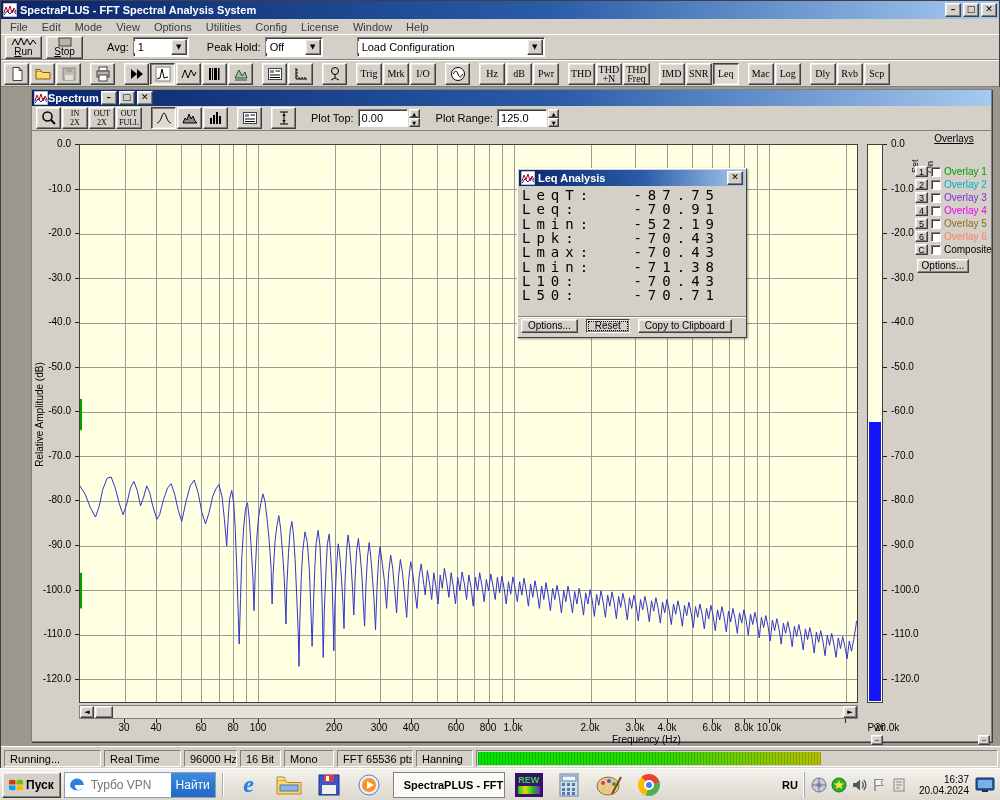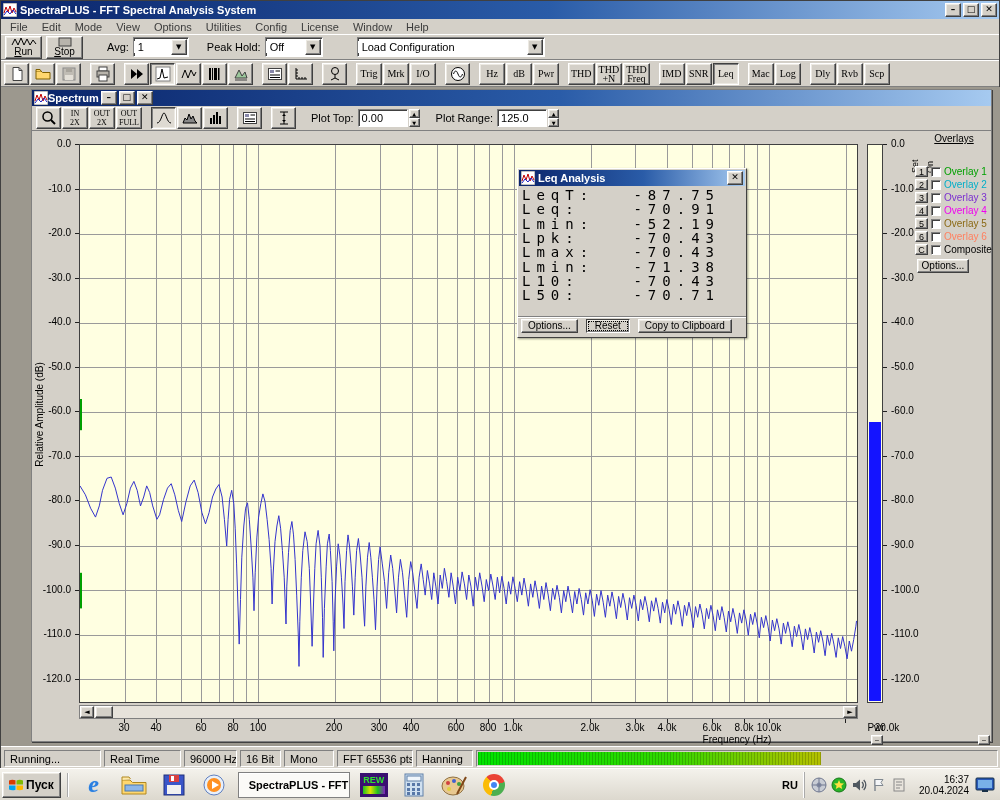--- a/index.html
+++ b/index.html
@@ -66,21 +66,21 @@
 
   .hscroll{position:absolute;left:47px;top:574px;width:779px;height:14px;background:#e6e2da;border:1px solid #808080;display:flex;}
   .hs-btn{width:14px;height:12px;font-size:7px;line-height:11px;text-align:center;font-family:"DejaVu Sans",sans-serif;flex:0 0 14px;}
   .hs-thumb{width:18px;height:12px;margin-left:1px;}
   .hs-track{flex:1;}
 
   .xlabels{position:absolute;left:47px;top:591px;width:779px;height:12px;font-size:10px;}
   .xlabels span{position:absolute;transform:translateX(-50%);white-space:nowrap;}
   .xticks{position:absolute;left:47px;top:588px;width:779px;height:4px;}
   .xtick{position:absolute;width:1px;height:4px;background:#202020;}
-  .xaxis-title{position:absolute;left:592px;top:603px;width:226px;text-align:center;font-size:10px;}
+  .xaxis-title{position:absolute;left:580px;top:603px;width:226px;text-align:left;font-size:10px;}
 
   .power-bar{position:absolute;left:835px;top:13px;width:16px;height:559px;background:#ffffe1;border:1px solid #404040;}
   .power-fill{position:absolute;left:1px;right:1px;bottom:1px;background:#1414ff;}
   .pwr-label{position:absolute;left:831px;top:591px;width:26px;text-align:center;font-size:10px;}
   .mini-box{position:absolute;width:12px;height:10px;font-size:7px;line-height:8px;text-align:center;}
 
   
   .overlays{position:absolute;left:883px;top:2px;width:78px;height:142px;font-size:10px;}
   .ov-title{text-align:center;text-decoration:underline;}
   .v-label{position:absolute;transform:rotate(-90deg);transform-origin:left bottom;font-size:9px;}
@@ -710,20 +710,27 @@
   <div class="taskbar">
     <div class="start-btn raised">
       <svg width="14" height="14" viewBox="0 0 14 14">
           <path d="M0 2.5 Q3 1 6.5 2.2 L6.5 6.5 0 6.5z" fill="#d83b01"></path>
           <path d="M7.5 2.4 Q11 1.2 14 2.5 L14 6.5 7.5 6.5z" fill="#7fba00"></path>
           <path d="M0 7.5 L6.5 7.5 6.5 11.8 Q3 13 0 11.5z" fill="#00a4ef"></path>
           <path d="M7.5 7.5 L14 7.5 14 11.5 Q11 12.8 7.5 11.8z" fill="#ffb900"></path>
         </svg>
       <span>Пуск</span>
     </div>
+    <div class="tb-search">
+      <svg width="20" height="20" viewBox="0 0 20 20" style="margin:0 2px">
+          <path d="M3 11 a7 7 0 1 1 14 -1 l-9 0 a4 4 0 0 0 8 2 a7.5 7.5 0 0 1 -13 -1z" fill="#2a7fe0"></path>
+        </svg>
+      <input placeholder="Турбо VPN" style="">
+      <button class="find-btn">Найти</button>
+    </div>
     <div class="tb-sep"></div>
     <div class="ql-icon">
         <span style="font-family:'Liberation Serif',serif;font-style:italic;font-weight:bold;font-size:24px;color:#2a7fe0;text-shadow:0 0 1px #86b9f0">e</span>
       </div>
     <div class="ql-icon">
         <svg width="26" height="22">
           <path d="M1 6h8l2.5 2.5H25V20H1z" fill="#ffd76e" stroke="#b08820"></path>
           <path d="M1 6V3h7l1.5 2" fill="#ffe9a8" stroke="#b08820"></path>
           <rect x="4" y="11" width="18" height="6" fill="#8cb6e8" stroke="#4878b0"></rect>
         </svg>

